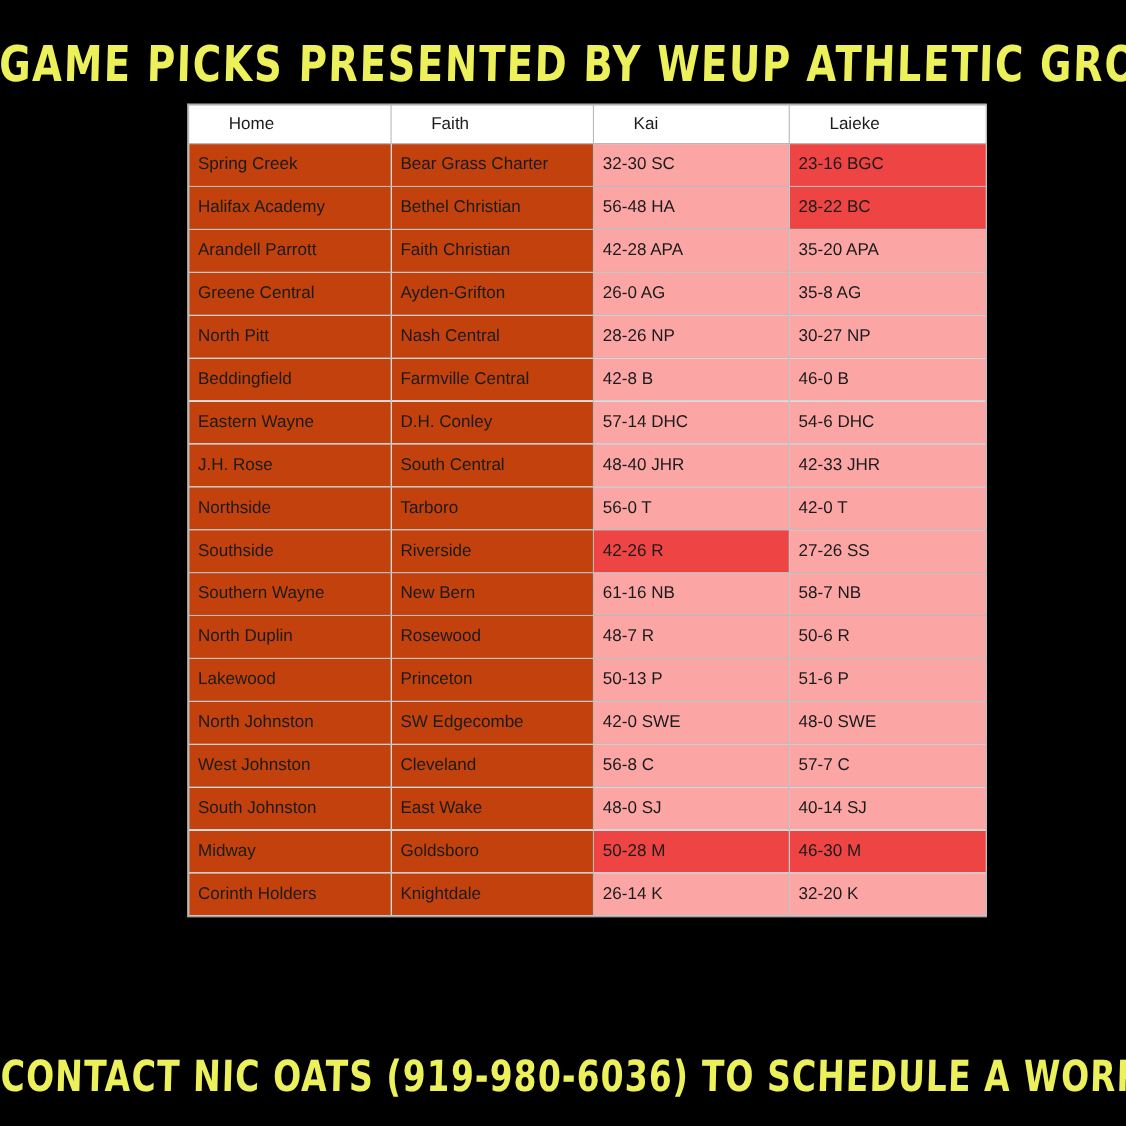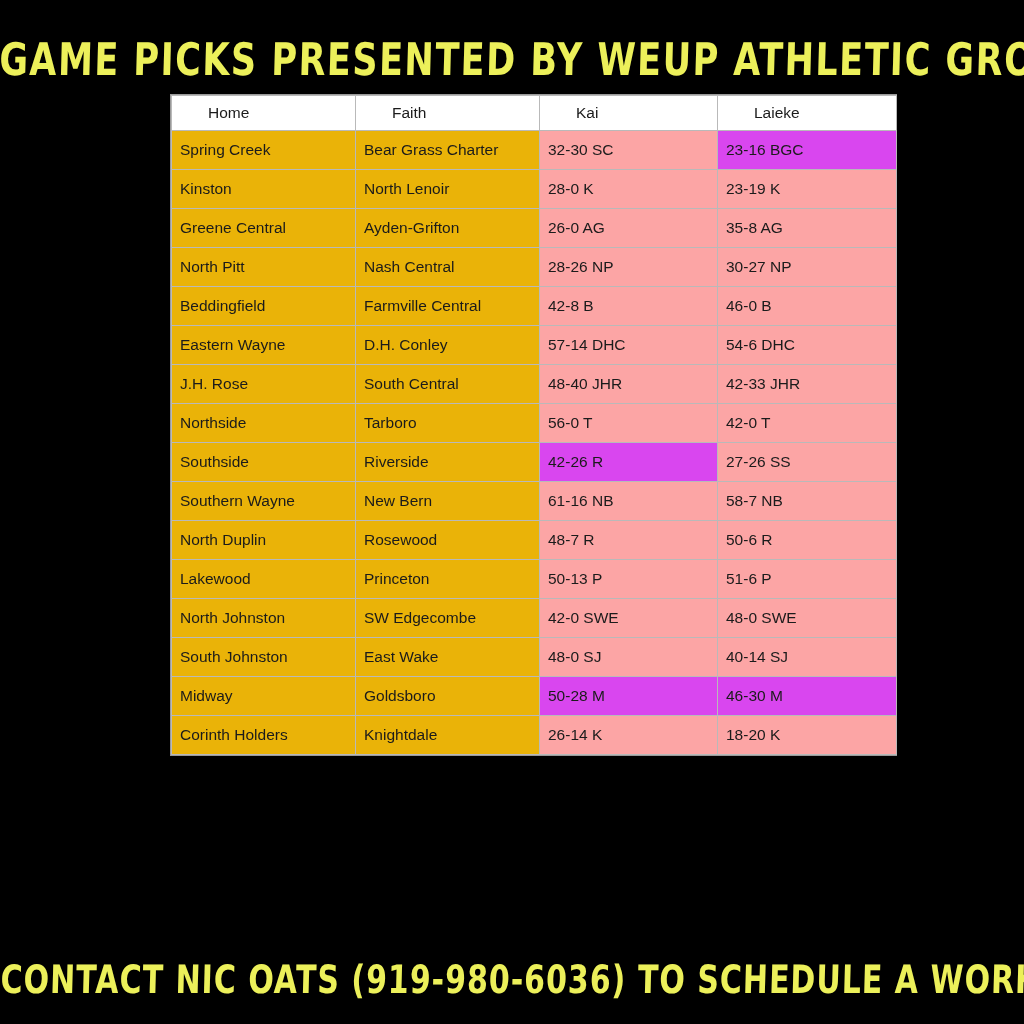--- a/index.html
+++ b/index.html
@@ -81,22 +81,22 @@
     font-weight: normal;
     white-space: nowrap;
     overflow: hidden;
   }
   table.picks thead th {
     height: 34px;
     background: #ffffff;
     padding-left: 36px;
   }
   td.green { background: #fca5a5; }
-  td.red   { background: #d946ef; }
-  td.plain { background: #eab308; }
+  td.red   { background: #ef4444; }
+  td.plain { background: #c2410c; }
 </style>
 </head>
 <body>
 
 <div id="page">
 
   <div class="headline">GAME PICKS PRESENTED BY WEUP ATHLETIC GROUP</div>
 
   <div id="table-wrap">
     <table class="picks">
@@ -115,24 +115,30 @@
         </tr>
       </thead>
       <tbody id="picks-body">
           <tr>
             <td class="plain">Spring Creek</td>
             <td class="plain">Bear Grass Charter</td>
             <td class="green">32-30 SC</td>
             <td class="red">23-16 BGC</td>
           </tr>
           <tr>
-            <td class="plain">Kinston</td>
-            <td class="plain">North Lenoir</td>
-            <td class="green">28-0 K</td>
-            <td class="green">23-19 K</td>
+            <td class="plain">Halifax Academy</td>
+            <td class="plain">Bethel Christian</td>
+            <td class="green">56-48 HA</td>
+            <td class="red">28-22 BC</td>
+          </tr>
+          <tr>
+            <td class="plain">Arandell Parrott</td>
+            <td class="plain">Faith Christian</td>
+            <td class="green">42-28 APA</td>
+            <td class="green">35-20 APA</td>
           </tr>
           <tr>
             <td class="plain">Greene Central</td>
             <td class="plain">Ayden-Grifton</td>
             <td class="green">26-0 AG</td>
             <td class="green">35-8 AG</td>
           </tr>
           <tr>
             <td class="plain">North Pitt</td>
             <td class="plain">Nash Central</td>
@@ -187,36 +193,42 @@
             <td class="green">50-13 P</td>
             <td class="green">51-6 P</td>
           </tr>
           <tr>
             <td class="plain">North Johnston</td>
             <td class="plain">SW Edgecombe</td>
             <td class="green">42-0 SWE</td>
             <td class="green">48-0 SWE</td>
           </tr>
           <tr>
+            <td class="plain">West Johnston</td>
+            <td class="plain">Cleveland</td>
+            <td class="green">56-8 C</td>
+            <td class="green">57-7 C</td>
+          </tr>
+          <tr>
             <td class="plain">South Johnston</td>
             <td class="plain">East Wake</td>
             <td class="green">48-0 SJ</td>
             <td class="green">40-14 SJ</td>
           </tr>
           <tr>
             <td class="plain">Midway</td>
             <td class="plain">Goldsboro</td>
             <td class="red">50-28 M</td>
             <td class="red">46-30 M</td>
           </tr>
           <tr>
             <td class="plain">Corinth Holders</td>
             <td class="plain">Knightdale</td>
             <td class="green">26-14 K</td>
-            <td class="green">18-20 K</td>
+            <td class="green">32-20 K</td>
           </tr>
         </tbody>
     </table>
   </div>
 
   <div class="footerline">CONTACT NIC OATS (919-980-6036) TO SCHEDULE A WORKOUT</div>
 
 </div>
 
 </body></html>

